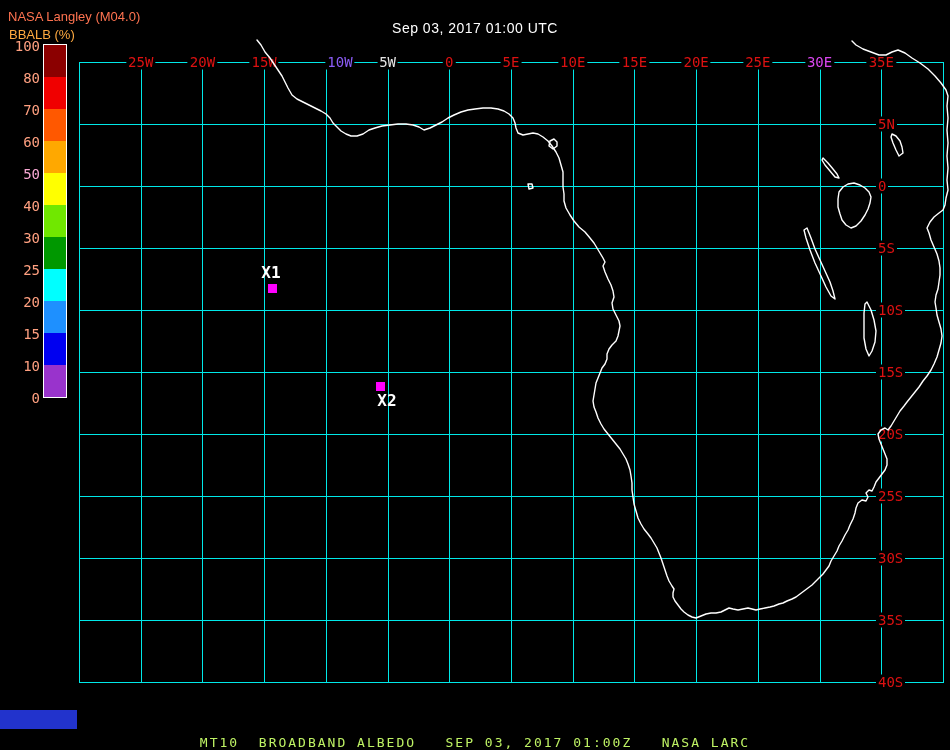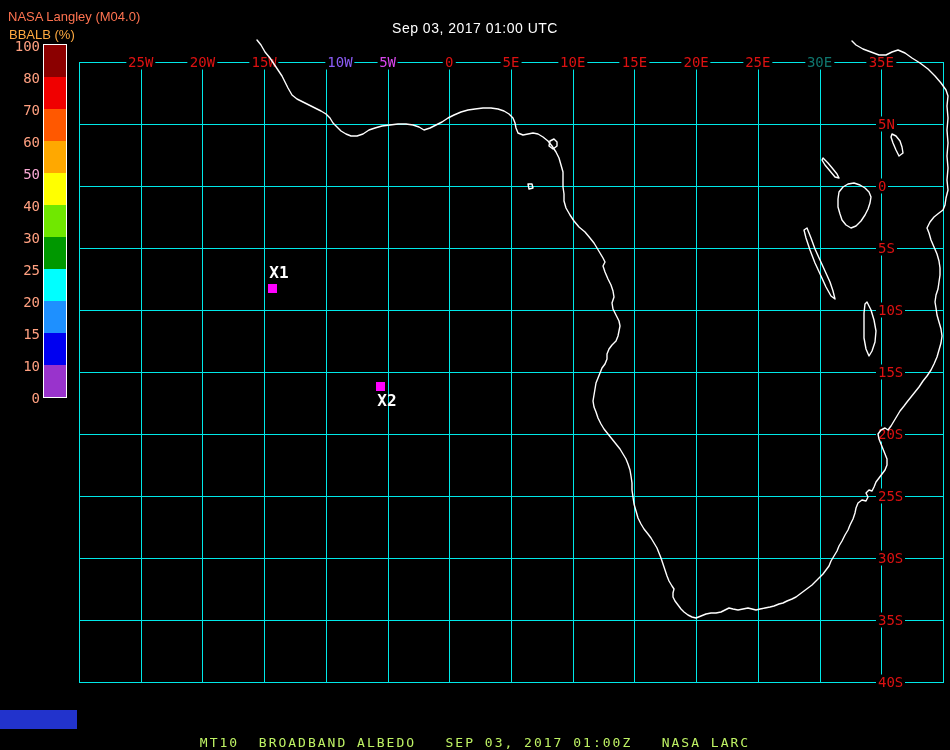--- a/index.html
+++ b/index.html
@@ -99,28 +99,28 @@
       <div class="gh" style="top: 372px; left: 79px; width: 865px;"></div>
       <div class="gh" style="top: 434px; left: 79px; width: 865px;"></div>
       <div class="gh" style="top: 496px; left: 79px; width: 865px;"></div>
       <div class="gh" style="top: 558px; left: 79px; width: 865px;"></div>
       <div class="gh" style="top: 620px; left: 79px; width: 865px;"></div>
       <div class="gh" style="top: 682px; left: 79px; width: 865px;"></div>
       <div class="lonlab" style="left: 140.714px; top: 62px; color: rgb(221, 17, 17);">25W</div>
       <div class="lonlab" style="left: 202.429px; top: 62px; color: rgb(221, 17, 17);">20W</div>
       <div class="lonlab" style="left: 264.143px; top: 62px; color: rgb(221, 17, 17);">15W</div>
       <div class="lonlab" style="left: 340px; top: 62px; color: #8b5cf6;">10W</div>
-      <div class="lonlab" style="left: 387.571px; top: 62px; color: #d946ef;">5W</div>
+      <div class="lonlab" style="left: 387.571px; top: 62px; color: #e5e5e5;">5W</div>
       <div class="lonlab" style="left: 449.286px; top: 62px; color: rgb(221, 17, 17);">0</div>
       <div class="lonlab" style="left: 511px; top: 62px; color: rgb(221, 17, 17);">5E</div>
       <div class="lonlab" style="left: 572.714px; top: 62px; color: rgb(221, 17, 17);">10E</div>
       <div class="lonlab" style="left: 634.429px; top: 62px; color: rgb(221, 17, 17);">15E</div>
       <div class="lonlab" style="left: 696.143px; top: 62px; color: rgb(221, 17, 17);">20E</div>
       <div class="lonlab" style="left: 757.857px; top: 62px; color: rgb(221, 17, 17);">25E</div>
-      <div class="lonlab" style="left: 819.571px; top: 62px; color: #0f766e;">30E</div>
+      <div class="lonlab" style="left: 819.571px; top: 62px; color: #d946ef;">30E</div>
       <div class="lonlab" style="left: 881.286px; top: 62px; color: rgb(221, 17, 17);">35E</div>
       <div class="latlab" style="left: 876px; top: 124px; color: rgb(221, 17, 17);">5N</div>
       <div class="latlab" style="left: 876px; top: 186px; color: rgb(221, 17, 17);">0</div>
       <div class="latlab" style="left: 876px; top: 248px; color: rgb(221, 17, 17);">5S</div>
       <div class="latlab" style="left: 876px; top: 310px; color: rgb(221, 17, 17);">10S</div>
       <div class="latlab" style="left: 876px; top: 372px; color: rgb(221, 17, 17);">15S</div>
       <div class="latlab" style="left: 876px; top: 434px; color: rgb(221, 17, 17);">20S</div>
       <div class="latlab" style="left: 876px; top: 496px; color: rgb(221, 17, 17);">25S</div>
       <div class="latlab" style="left: 876px; top: 558px; color: rgb(221, 17, 17);">30S</div>
       <div class="latlab" style="left: 876px; top: 620px; color: rgb(221, 17, 17);">35S</div>
@@ -133,20 +133,20 @@
     <path d="M528,184 L532,184 533,188 529,189 Z"></path>
     <path d="M839,192 L843,187 848,184 854,183 860,185 865,188 869,192 871,197 870,203 868,209 865,215 861,221 856,226 851,228 846,225 842,220 840,214 838,207 838,199 Z"></path>
     <path d="M823,158 L828,163 833,169 837,174 839,178 835,177 830,171 825,165 822,160 Z"></path>
     <path d="M892,134 L896,136 900,141 902,147 903,153 899,156 896,150 893,143 891,137 Z"></path>
     <path d="M807,228 L811,238 815,249 820,260 825,271 830,282 833,291 835,299 831,296 826,287 821,276 815,263 810,250 806,238 804,230 Z"></path>
     <path d="M867,302 L871,310 874,320 876,331 875,342 872,351 869,356 866,349 864,338 864,326 864,313 865,304 Z"></path>
   </svg>
 
   <div id="markers">
       <div class="mk" style="left: 268px; top: 284px; background: rgb(255, 0, 255);"></div>
-      <div class="mklab" style="left: 279px; top: 265px;">X1</div>
+      <div class="mklab" style="left: 271px; top: 265px;">X1</div>
       <div class="mk" style="left: 376px; top: 382px; background: rgb(255, 0, 255);"></div>
       <div class="mklab" style="left: 387px; top: 393px;">X2</div>
     </div>
 
   <div id="bluebox"></div>
   <div id="footer">MT10  BROADBAND ALBEDO   SEP 03, 2017 01:00Z   NASA LARC</div>
 </div>
 
 </body></html>

